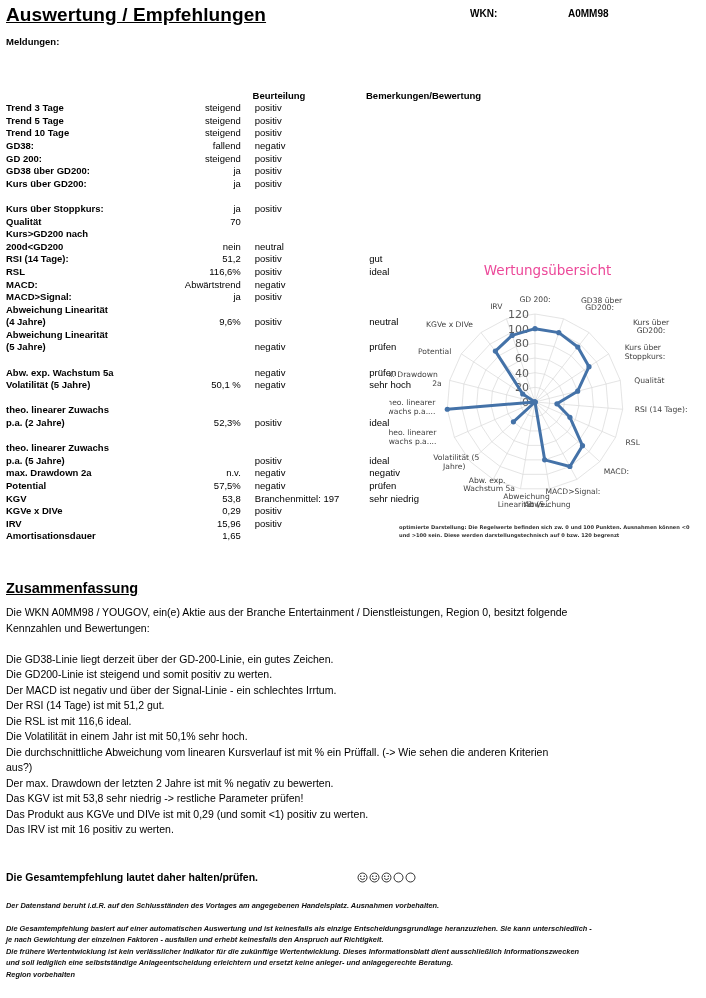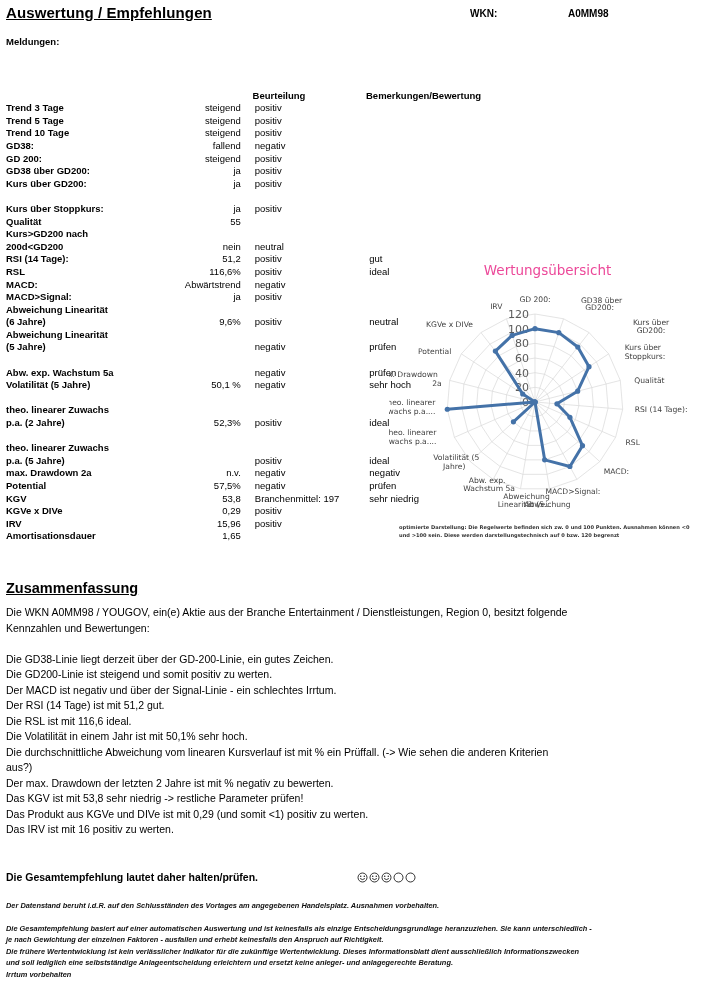--- a/index.html
+++ b/index.html
@@ -5,21 +5,21 @@
   html,body{margin:0;padding:0;}
   body{
     width:706px;height:998px;background:#ffffff;position:relative;
     font-family:"Liberation Sans", sans-serif;color:#000;
     -webkit-font-smoothing:antialiased;
   }
   .page{position:relative;width:706px;height:998px;overflow:hidden;}
 
   
   .h-title{
-    position:absolute;left:6px;top:4px;font-size:15px;font-weight:bold;
+    position:absolute;left:6px;top:4px;font-size:19px;font-weight:bold;
     text-decoration:underline;letter-spacing:.1px;
   }
   .wkn-label{position:absolute;left:470px;top:8px;font-size:10px;font-weight:bold;}
   .wkn-value{position:absolute;left:568px;top:8px;font-size:10px;font-weight:bold;}
   .meldungen{position:absolute;left:6px;top:36px;font-size:9.5px;font-weight:bold;}
 
   
   .tbl{position:absolute;left:6px;top:88px;width:470px;font-size:9.5px;}
   .trow{display:flex;height:12.6px;align-items:flex-end;}
   .c-name{width:150px;font-weight:bold;white-space:nowrap;}
@@ -129,21 +129,21 @@
           <div class="c-rem"></div>
         </div>
         <div class="trow">
           <div class="c-name">Kurs über Stoppkurs:</div>
           <div class="c-val">ja</div>
           <div class="c-jud">positiv</div>
           <div class="c-rem"></div>
         </div>
         <div class="trow">
           <div class="c-name">Qualität</div>
-          <div class="c-val">55</div>
+          <div class="c-val">70</div>
           <div class="c-jud"></div>
           <div class="c-rem"></div>
         </div>
         <div class="trow">
           <div class="c-name">Kurs&gt;GD200 nach</div>
           <div class="c-val"></div>
           <div class="c-jud"></div>
           <div class="c-rem"></div>
         </div>
         <div class="trow">
@@ -176,21 +176,21 @@
           <div class="c-jud">positiv</div>
           <div class="c-rem"></div>
         </div>
         <div class="trow">
           <div class="c-name">Abweichung Linearität</div>
           <div class="c-val"></div>
           <div class="c-jud"></div>
           <div class="c-rem"></div>
         </div>
         <div class="trow">
-          <div class="c-name">(6 Jahre)</div>
+          <div class="c-name">(4 Jahre)</div>
           <div class="c-val">9,6%</div>
           <div class="c-jud">positiv</div>
           <div class="c-rem">neutral</div>
         </div>
         <div class="trow">
           <div class="c-name">Abweichung Linearität</div>
           <div class="c-val"></div>
           <div class="c-jud"></div>
           <div class="c-rem"></div>
         </div>
@@ -430,17 +430,17 @@
     </div>
 
   <div class="disc">
     <p>Der Datenstand beruht i.d.R. auf den Schlusständen des Vortages am angegebenen Handelsplatz. Ausnahmen vorbehalten.</p>
     <div class="dgap"></div>
     <div id="disclaimer-para">
         <p>Die Gesamtempfehlung basiert auf einer automatischen Auswertung und ist keinesfalls als einzige Entscheidungsgrundlage heranzuziehen. Sie kann unterschiedlich -</p>
         <p>je nach Gewichtung der einzelnen Faktoren - ausfallen und erhebt keinesfalls den Anspruch auf Richtigkeit.</p>
         <p>Die frühere Wertentwicklung ist kein verlässlicher Indikator für die zukünftige Wertentwicklung. Dieses Informationsblatt dient ausschließlich Informationszwecken</p>
         <p>und soll lediglich eine selbstständige Anlageentscheidung erleichtern und ersetzt keine anleger- und anlagegerechte Beratung.</p>
-        <p>Irrtum vorbehalten</p>
+        <p>Region vorbehalten</p>
       </div>
   </div>
 
 </div>
 
 </body></html>

